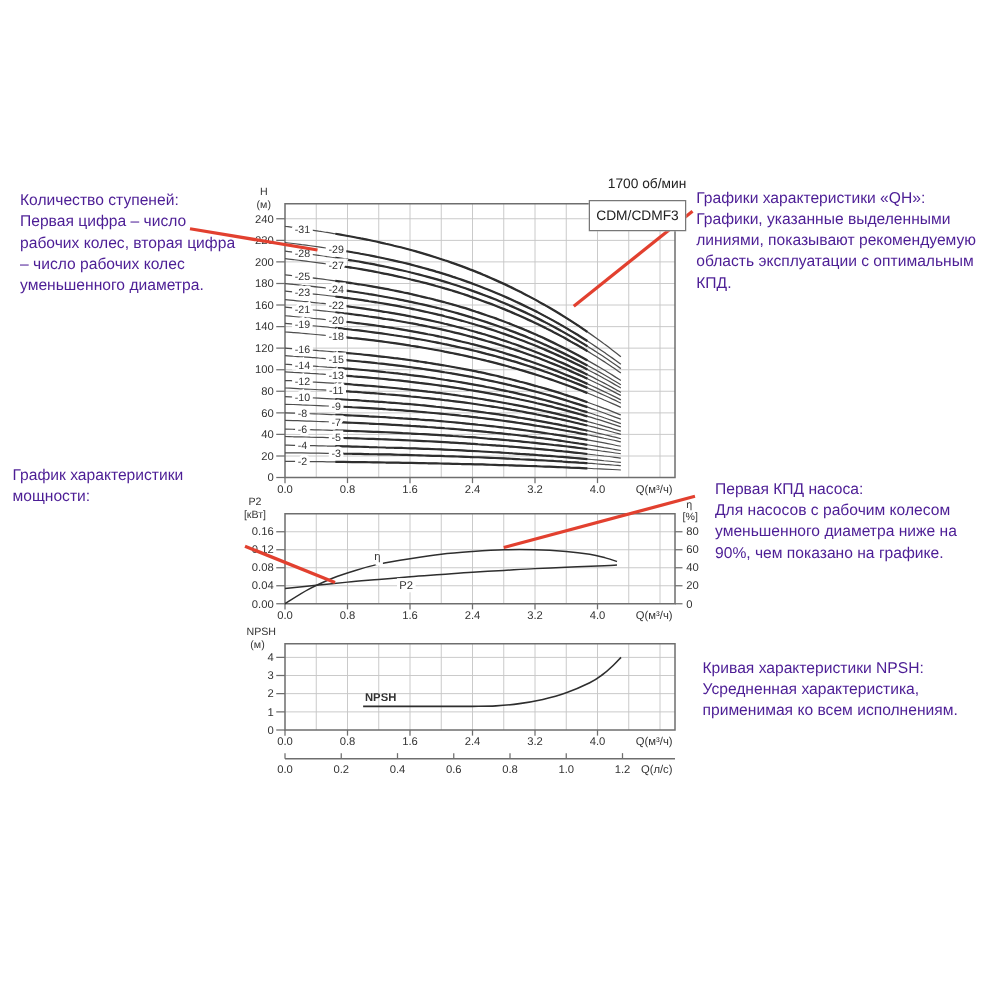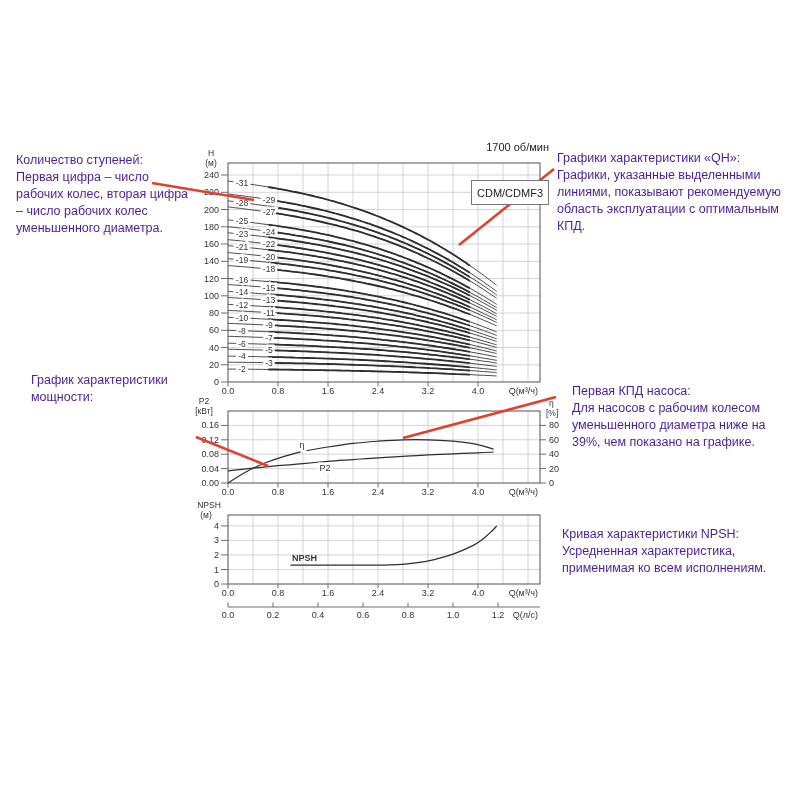--- a/index.html
+++ b/index.html
@@ -3,21 +3,21 @@
 <meta charset="utf-8">
 <style>
   html,body{margin:0;padding:0;background:#fff;}
   .page{position:relative;width:800px;height:800px;background:#ffffff;
         font-family:"Liberation Sans",sans-serif;overflow:hidden;}
   svg.layer{position:absolute;left:0;top:0;}
   .note{position:absolute;font-size:12.5px;line-height:17px;color:#4c1d95;z-index:3;}
   .rpm{position:absolute;top:141px;right:251px;font-size:11px;color:#222;z-index:3;}
   .modelbox{position:absolute;left:471px;top:160px;width:78px;height:25px;border:1px solid #777;
         background:#fff;box-sizing:border-box;display:flex;align-items:center;justify-content:center;
-        font-size:11px;color:#222;z-index:2;margin-top:20px;}
+        font-size:11px;color:#222;z-index:2;}
 </style>
 </head>
 <body>
 
 <div class="page">
 
   <svg id="charts" class="layer" width="800" height="800">
       <g>
         <line x1="253" y1="163" x2="253" y2="382" stroke="#c6c6c6" stroke-width="0.75"></line>
         <line x1="278" y1="163" x2="278" y2="382" stroke="#c6c6c6" stroke-width="0.75"></line>
@@ -303,27 +303,27 @@
   <div class="note" style="left:16px;top:152px;width:182px;">
     <div>Количество ступеней:</div>
     <div>Первая цифра – число рабочих колес, вторая цифра – число рабочих колес уменьшенного диаметра.</div>
   </div>
 
   <div class="note" style="left:557px;top:150px;width:246px;">
     <div>Графики характеристики «QH»:</div>
     <div>Графики, указанные выделенными линиями, показывают рекомендуемую область эксплуатации с оптимальным КПД.</div>
   </div>
 
-  <div class="note" style="left:10px;top:372px;width:196px;margin-left:21px;">
+  <div class="note" style="left:10px;top:372px;width:196px;">
     <div>График характеристики мощности:</div>
   </div>
 
   <div class="note" style="left:572px;top:383px;width:222px;">
     <div>Первая КПД насоса:</div>
-    <div>Для насосов с рабочим колесом уменьшенного диаметра ниже на 39%, чем показано на графике.</div>
+    <div>Для насосов с рабочим колесом уменьшенного диаметра ниже на 90%, чем показано на графике.</div>
   </div>
 
   <div class="note" style="left:562px;top:526px;width:240px;">
     <div>Кривая характеристики NPSH:</div>
     <div>Усредненная характеристика, применимая ко всем исполнениям.</div>
   </div>
 
 </div>
 
 </body></html>

